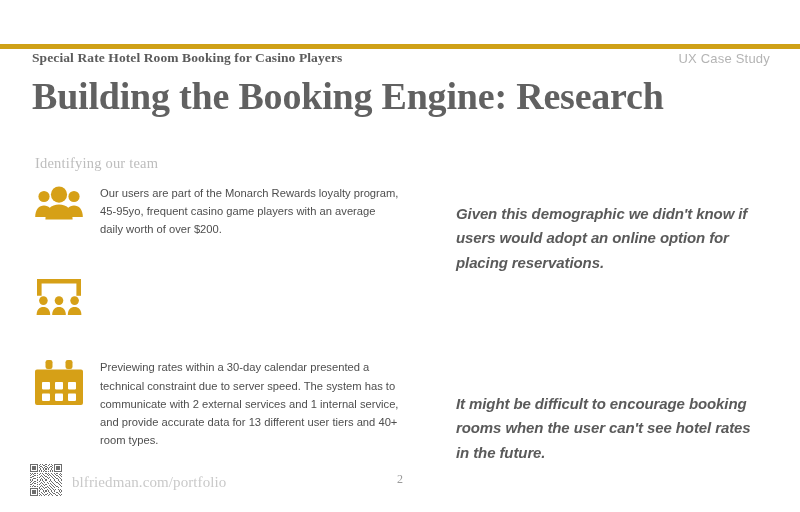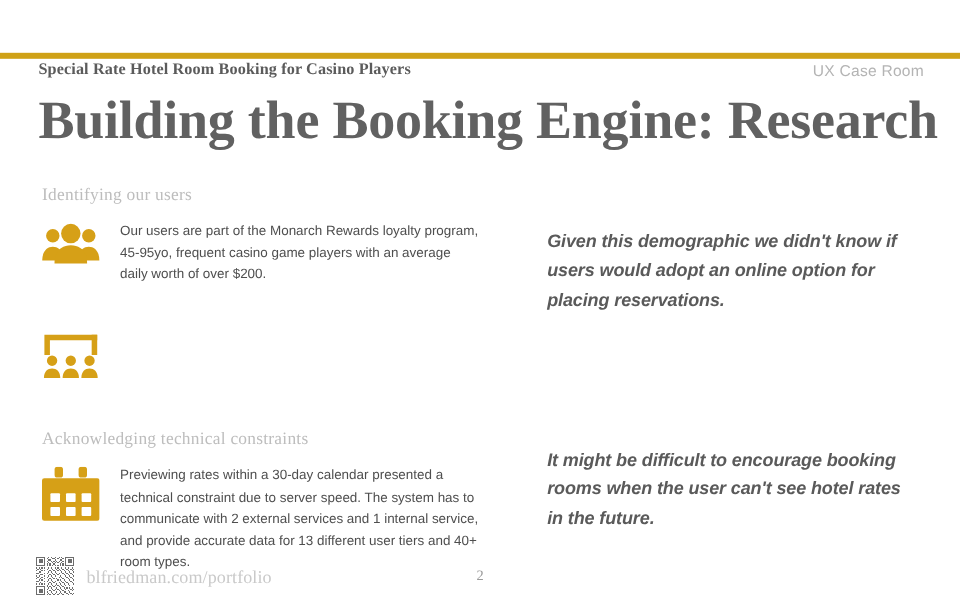--- a/index.html
+++ b/index.html
@@ -63,21 +63,21 @@
     height: 5px;
     background: #cfa117;
   }
 
   
   .page-title {
     position: absolute;
     top: 74px;
     left: 32px;
     font-family: "Liberation Serif", serif;
-    font-size: 45px;
+    font-size: 38px;
     font-weight: 700;
     color: #616161;
     letter-spacing: -0.2px;
     white-space: nowrap;
   }
 
   
   .left-col {
     position: absolute;
     left: 32px;
@@ -132,22 +132,22 @@
     left: 456px;
     width: 300px;
     font-family: "Liberation Sans", sans-serif;
     font-size: 15px;
     font-weight: 700;
     font-style: italic;
     color: #5a5a5a;
     line-height: 1.62;
     letter-spacing: -0.1px;
   }
-  .callout-1 { top: 190px; }
-  .callout-2 { top: 372px; }
+  .callout-1 { top: 202px; }
+  .callout-2 { top: 392px; }
 
   
   .footer {
     position: absolute;
     left: 0;
     right: 0;
     bottom: 8px;
     height: 40px;
   }
   .qr {
@@ -181,30 +181,30 @@
 
   svg { display: block; }
 </style>
 </head>
 <body>
 
 <div class="slide">
 
   <div class="header">
     <div class="header-title">Special Rate Hotel Room Booking for Casino Players</div>
-    <div class="header-right">UX Case Room</div>
+    <div class="header-right">UX Case Study</div>
   </div>
   <div class="rule"></div>
 
   <div class="page-title">Building the Booking Engine: Research</div>
 
   <div class="left-col">
 
     <div class="section sec-users">
-      <div class="section-heading">Identifying our users</div>
+      <div class="section-heading">Identifying our team</div>
       <div class="section-body">
         <div class="icon-wrap">
           <svg width="50" height="40" viewBox="0 0 50 40" aria-hidden="true">
             <g fill="#d6a017">
               <circle cx="10" cy="10.5" r="5.6"></circle>
               <path d="M1.2 31 C1.2 23.4 5.2 19.6 10 19.6 C14.8 19.6 18.8 23.4 18.8 31 Z"></path>
               <circle cx="40" cy="10.5" r="5.6"></circle>
               <path d="M31.2 31 C31.2 23.4 35.2 19.6 40 19.6 C44.8 19.6 48.8 23.4 48.8 31 Z"></path>
               <circle cx="25" cy="8.6" r="8.1"></circle>
               <path d="M11.4 33.6 C11.4 23.2 17.2 18.4 25 18.4 C32.8 18.4 38.6 23.2 38.6 33.6 Z"></path>
@@ -228,21 +228,20 @@
               <path d="M18.2 39 C18.2 33.6 21.2 31 25 31 C28.8 31 31.8 33.6 31.8 39 Z"></path>
               <circle cx="40.6" cy="24.6" r="4.3"></circle>
               <path d="M33.8 39 C33.8 33.6 36.8 31 40.6 31 C44.4 31 47.4 33.6 47.4 39 Z"></path>
             </g>
           </svg>
         </div>
       </div>
     </div>
 
     <div class="section sec-tech">
-      <div class="section-heading">Acknowledging technical constraints</div>
       <div class="section-body">
         <div class="icon-wrap">
           <svg width="48" height="46" viewBox="0 0 48 46" aria-hidden="true">
             <g fill="#d6a017">
               <rect x="10.5" y="0" width="7" height="9" rx="2.2"></rect>
               <rect x="30.5" y="0" width="7" height="9" rx="2.2"></rect>
               <path d="M2 9.5 h44 a2 2 0 0 1 2 2 V43 a2 2 0 0 1 -2 2 H2 a2 2 0 0 1 -2 -2 V11.5 a2 2 0 0 1 2 -2 Z"></path>
             </g>
             <g fill="#ffffff">
               <rect x="7" y="22" width="8" height="7.4" rx="0.8"></rect>

